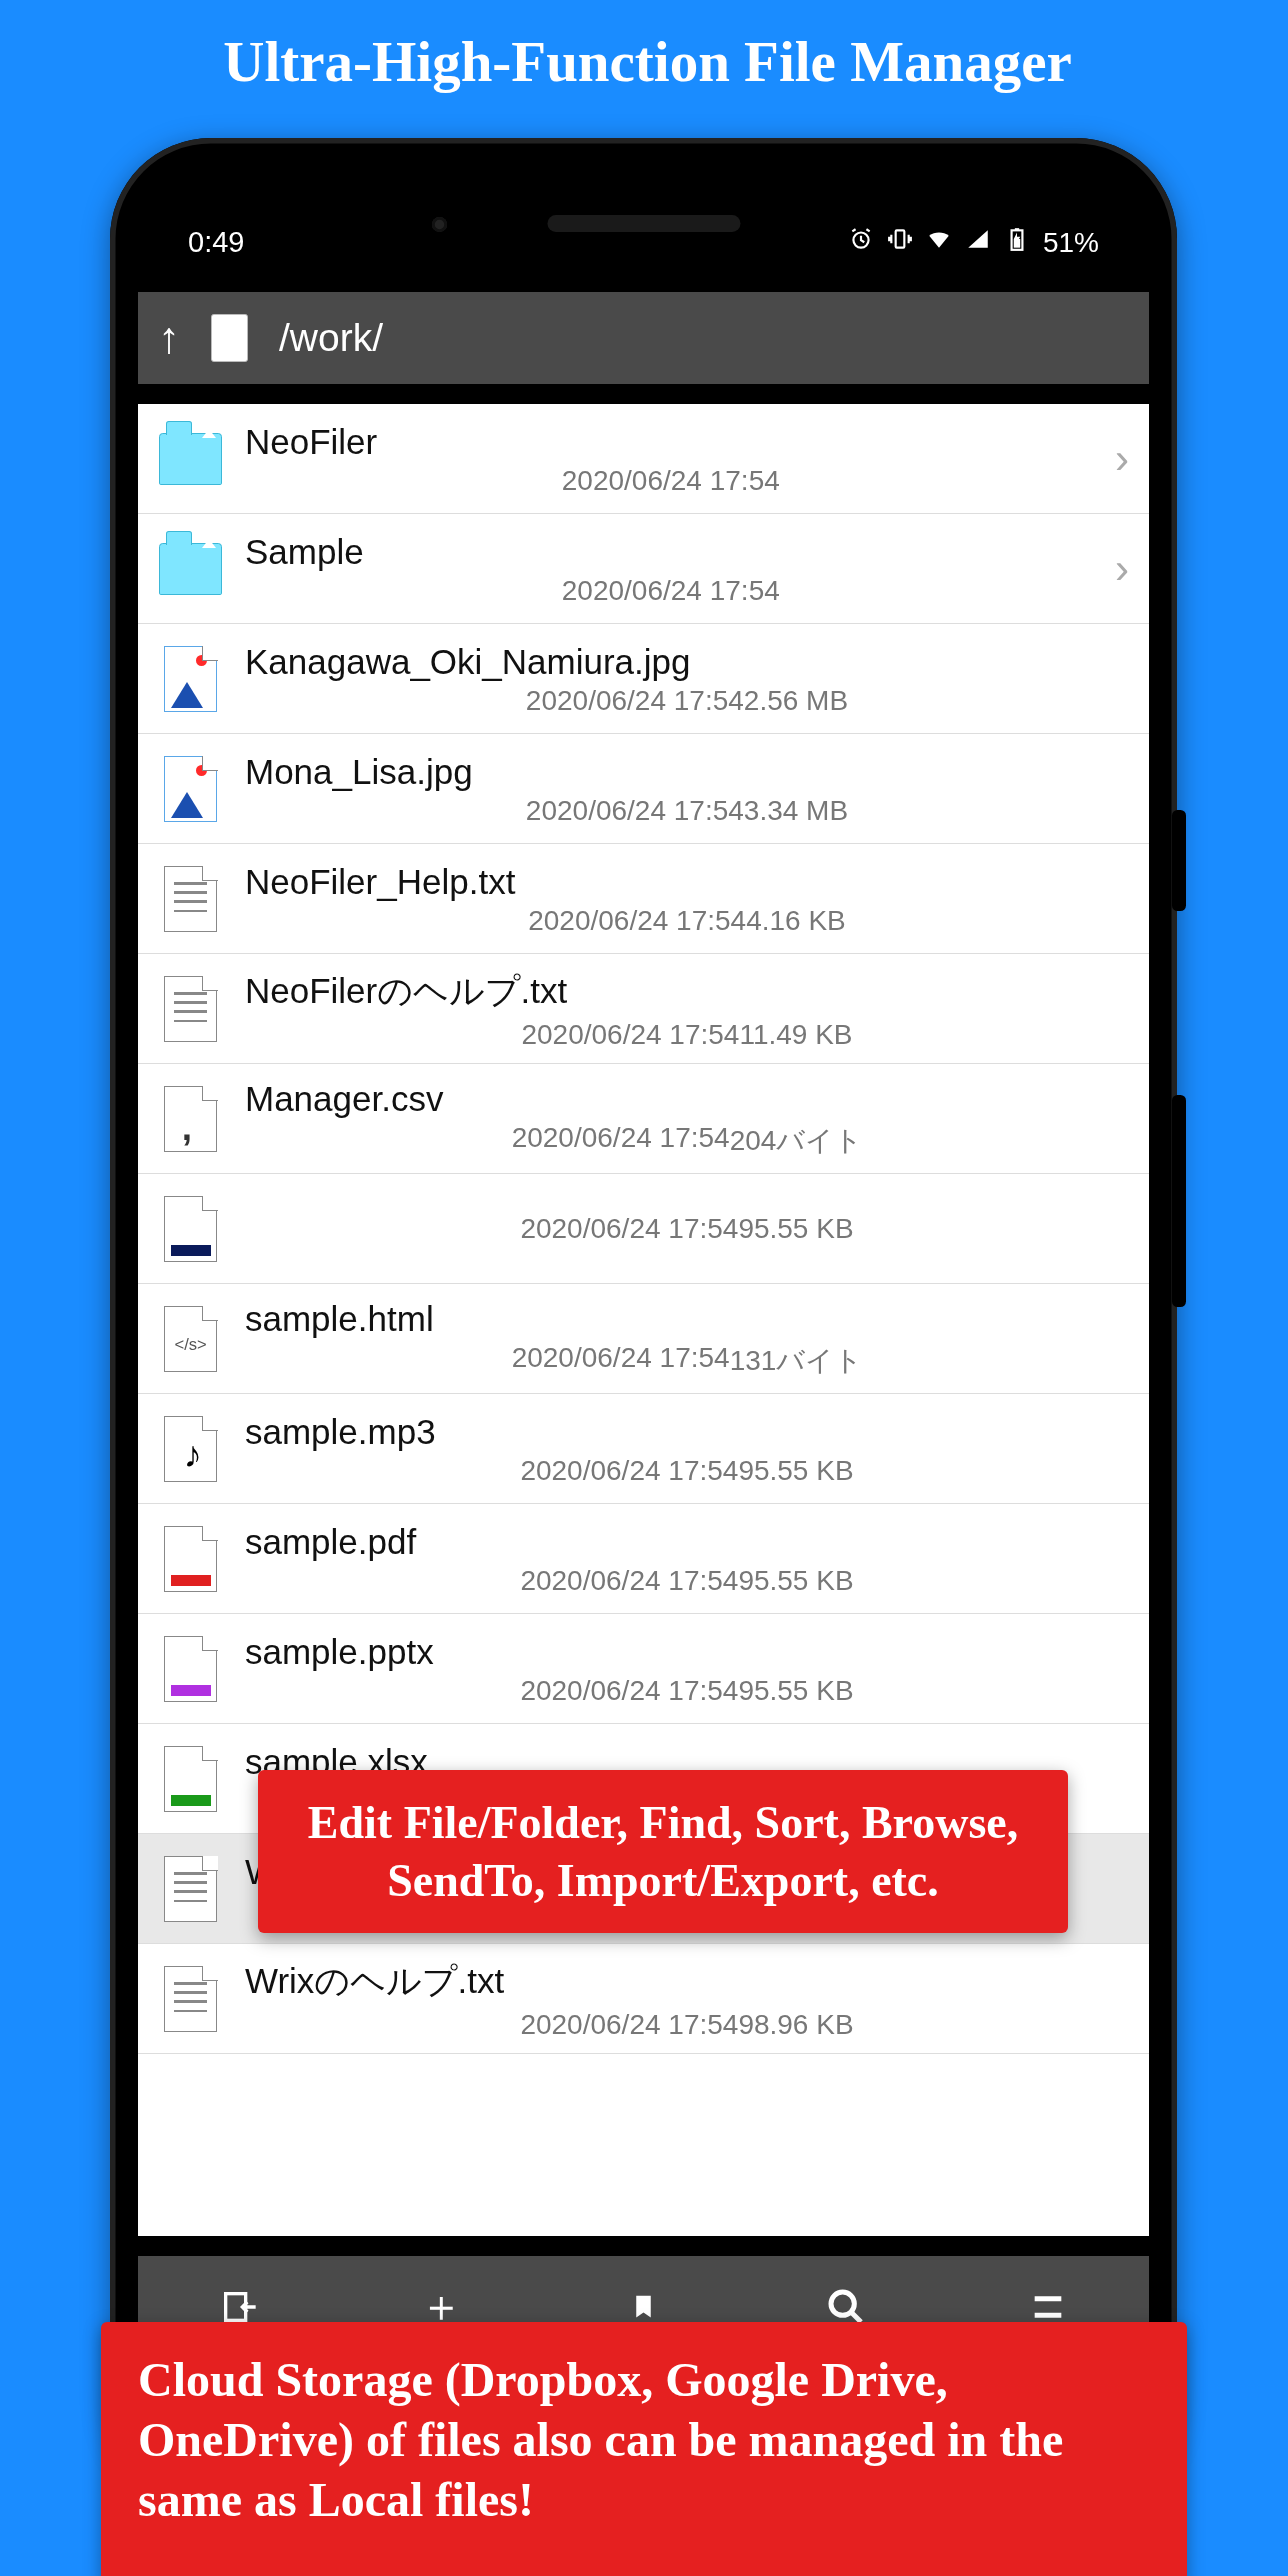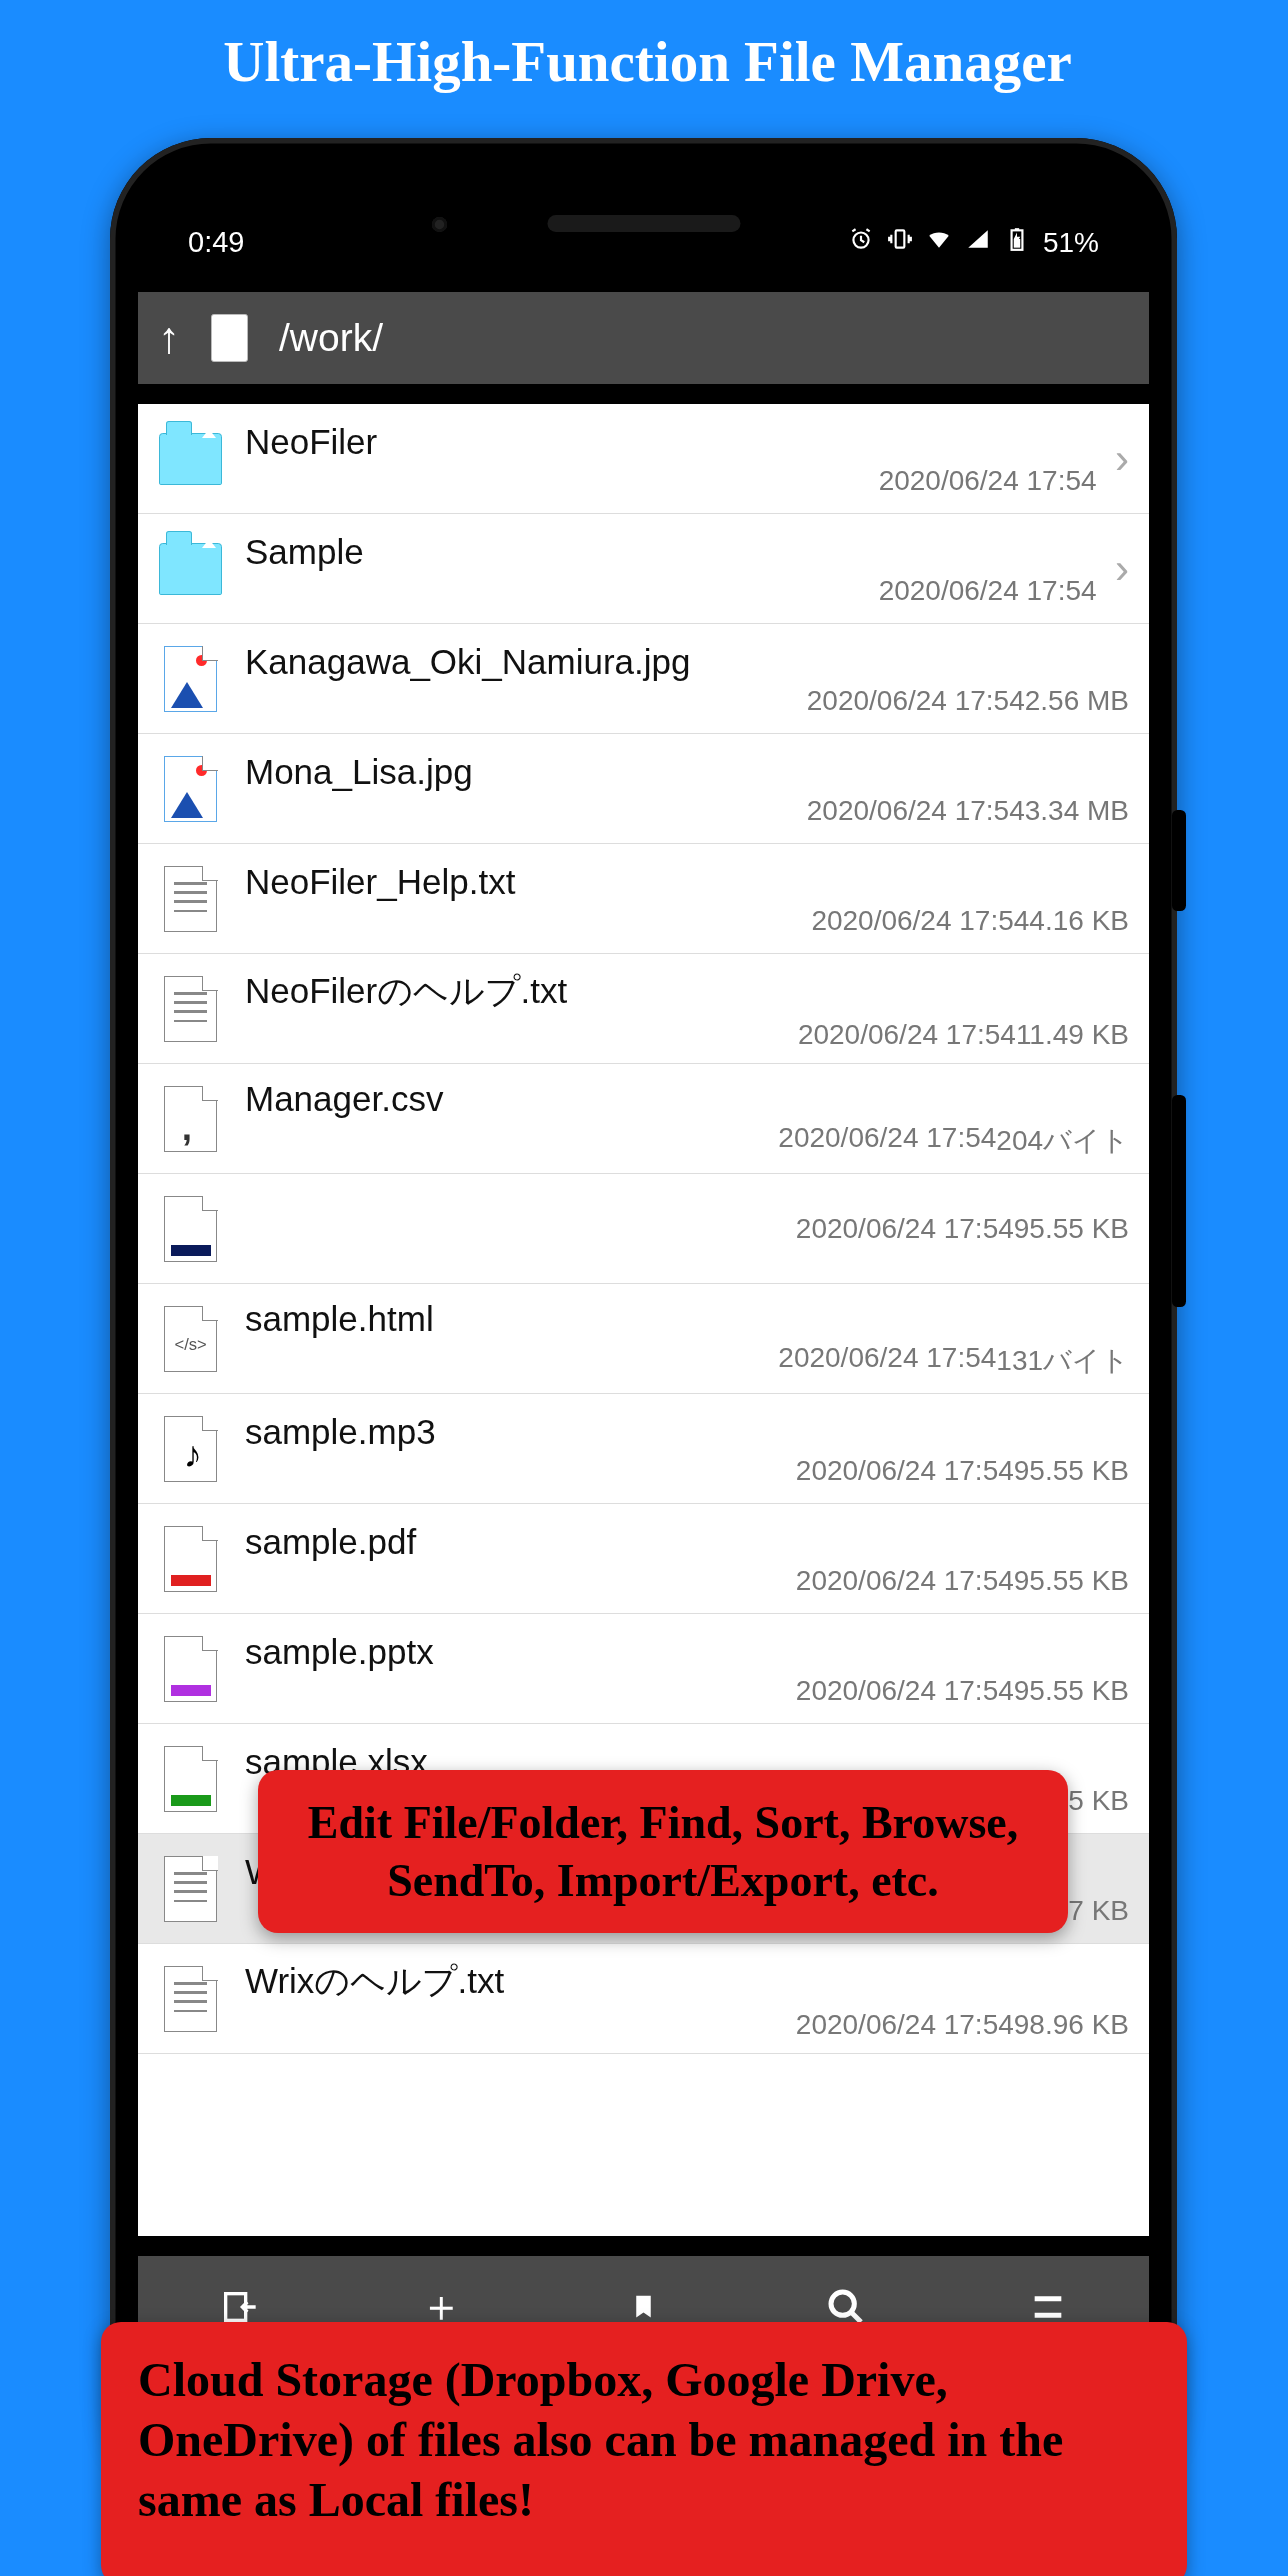--- a/index.html
+++ b/index.html
@@ -114,21 +114,21 @@
     padding: 9.2px 20px 7.4px 16.6px;
     gap: 18.4px;
     background: #fff;
     position: relative;
     min-height: 110px;
   }
   .row.selected { background: #e8e8e8; }
   .icon-box { width: 72px; height: 72px; display:flex; align-items:center; justify-content:center; flex-shrink:0; }
   .meta { flex: 1; display: flex; flex-direction: column; gap: 3.7px; min-width:0; }
   .fname { font-size: 35px; color: #111; white-space: nowrap; overflow:hidden; text-overflow:ellipsis; }
-  .subrow { display: flex; justify-content: flex-end; font-size: 28px; color: #777; }
+  .subrow { display: flex; justify-content: center; font-size: 28px; color: #777; }
   .chev { color: #aaa; font-size: 42px; }
 
   
   .ic-folder { width:63px; height:52px; background:#7fe6ff; border:1.8px solid #3bb8d8; border-radius:3.7px 3.7px 1.8px 1.8px; position:relative; }
   .ic-folder::before { content:''; position:absolute; top:-13px; left:5.5px; width:24px; height:13px; background:#7fe6ff; border:1.8px solid #3bb8d8; border-bottom:none; border-radius:2.8px 2.8px 0 0; }
   .ic-folder::after { content:''; position:absolute; top:-5.5px; right:5.5px; width:0; height:0; border-left:7.4px solid transparent; border-right:7.4px solid transparent; border-bottom:9.2px solid #fff; }
 
   .ic-page { width:53px; height:66px; background:#fff; border:1.8px solid #888; position:relative; }
   .ic-page::before { content:''; position:absolute; top:-1.8px; right:-1.8px; width:0; height:0; border-top:14.7px solid #fff; border-left:14.7px solid transparent; }
   .ic-page::after { content:''; position:absolute; top:-1.8px; right:-1.8px; width:14.7px; height:14.7px; border-left:1.8px solid #888; border-bottom:1.8px solid #888; background:#fff; }
@@ -168,22 +168,22 @@
     justify-content:center;
     gap:239px;
     color:#ccc;
   }
   .nav-back { font-size:40px; }
   .nav-pill { width:110px; height:13px; background:#ccc; border-radius:9.2px; }
 
   .overlay-red {
     position: absolute;
     background: #e52020;
-    color: #000000;
-    border-radius: 20px;
+    color: #ffffff;
+    border-radius: 6px;
     text-align: center;
     font-family: "Times New Roman", serif;
     font-weight: bold;
     padding: 24px 40px;
     line-height: 1.25;
     box-shadow: 0 5.5px 16.6px rgba(0,0,0,.35);
   }
   .ov-mid { top: 1770px; left: 258px; width: 810px; font-size: 46px; }
   .ov-bot { left: 101px; right: 101px; bottom: -9.2px; font-size: 48px; text-align:left; padding: 28px 37px 55px; }
 </style>

